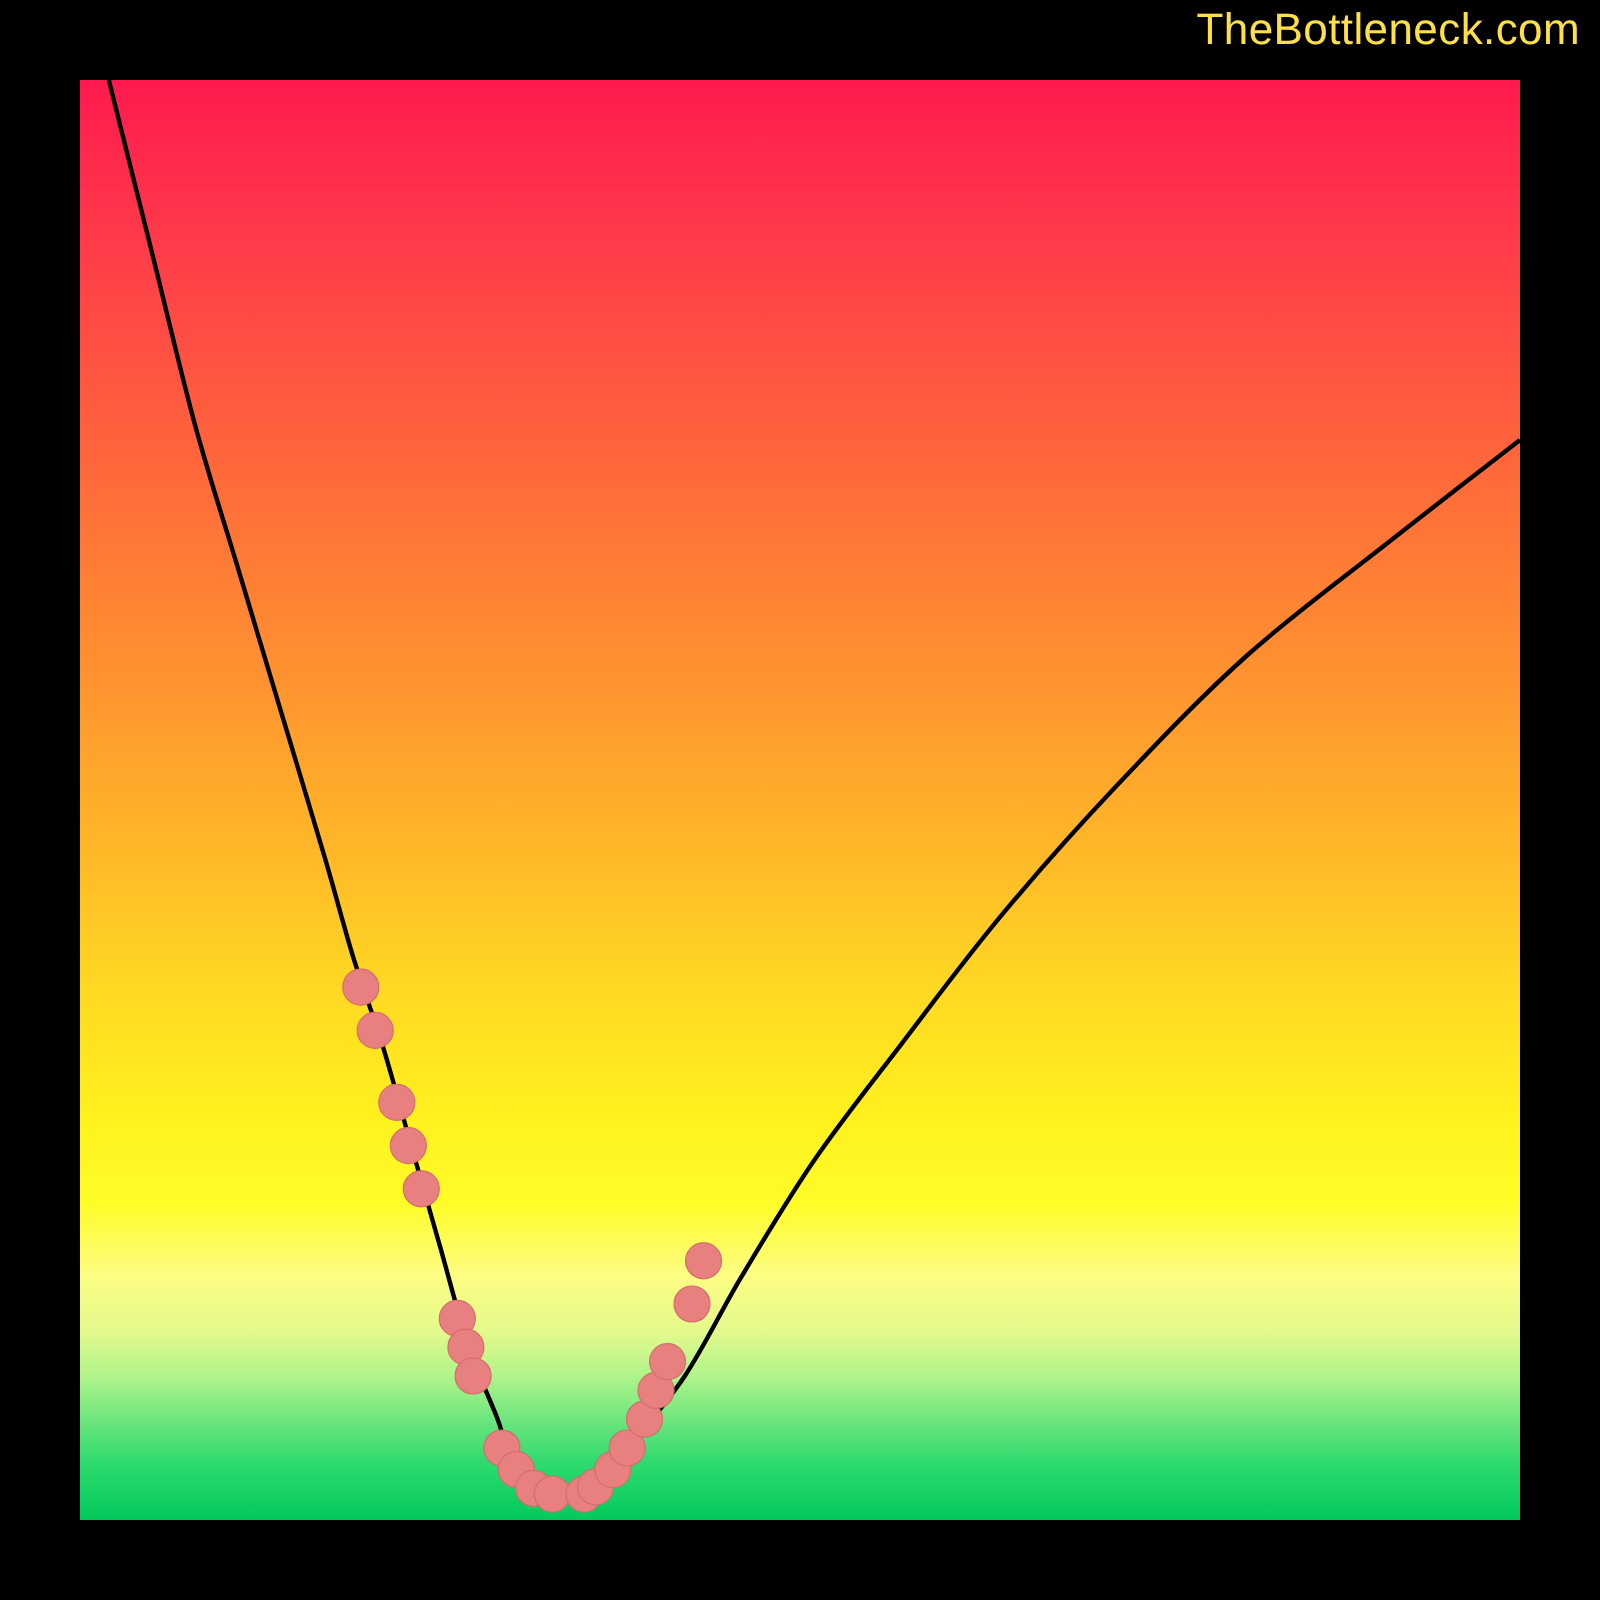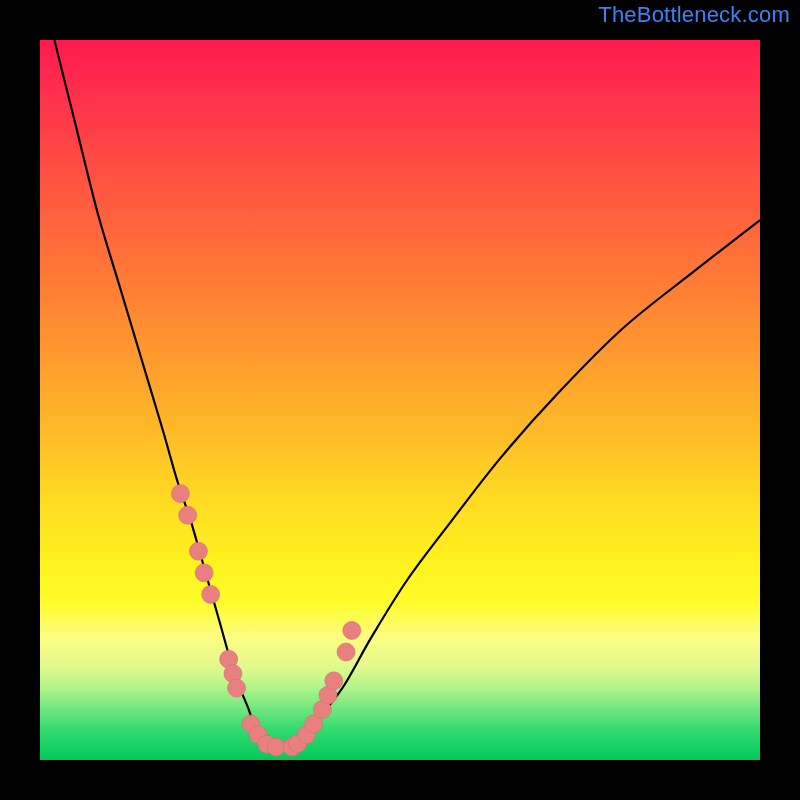--- a/index.html
+++ b/index.html
@@ -35,21 +35,21 @@
       #02c95c 100%
     );
   }
   .watermark {
     position: absolute;
     top: 2px;
     right: 10px;
     font-family: Arial, Helvetica, sans-serif;
     font-size: 22px;
     font-weight: 400;
-    color: #3b82f6;
+    color: #fde047;
     letter-spacing: 0.2px;
     user-select: none;
   }
   svg.curve {
     position: absolute;
     left: 0;
     top: 0;
     width: 720px;
     height: 720px;
   }

